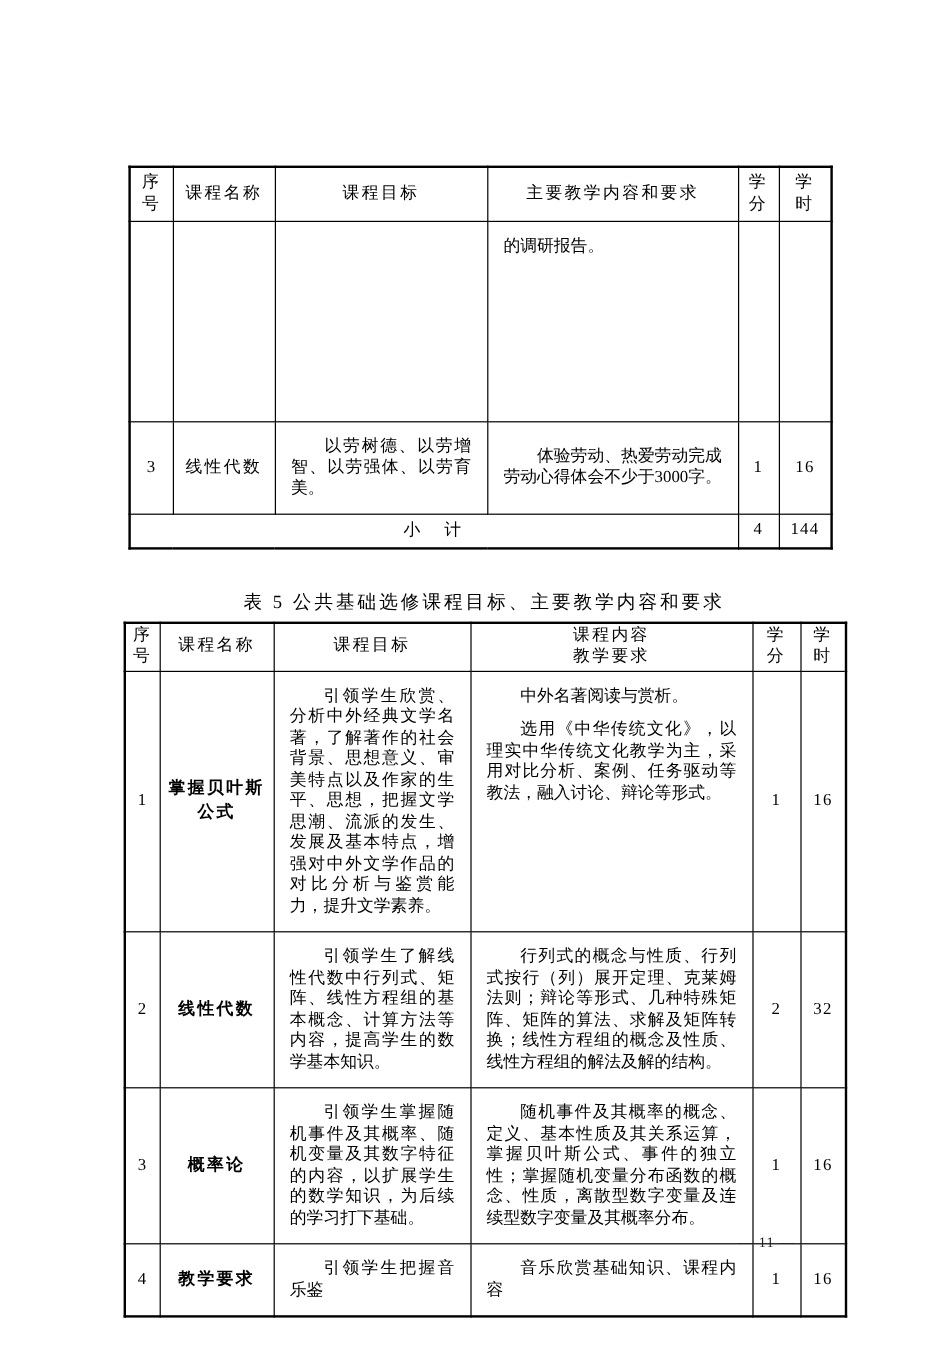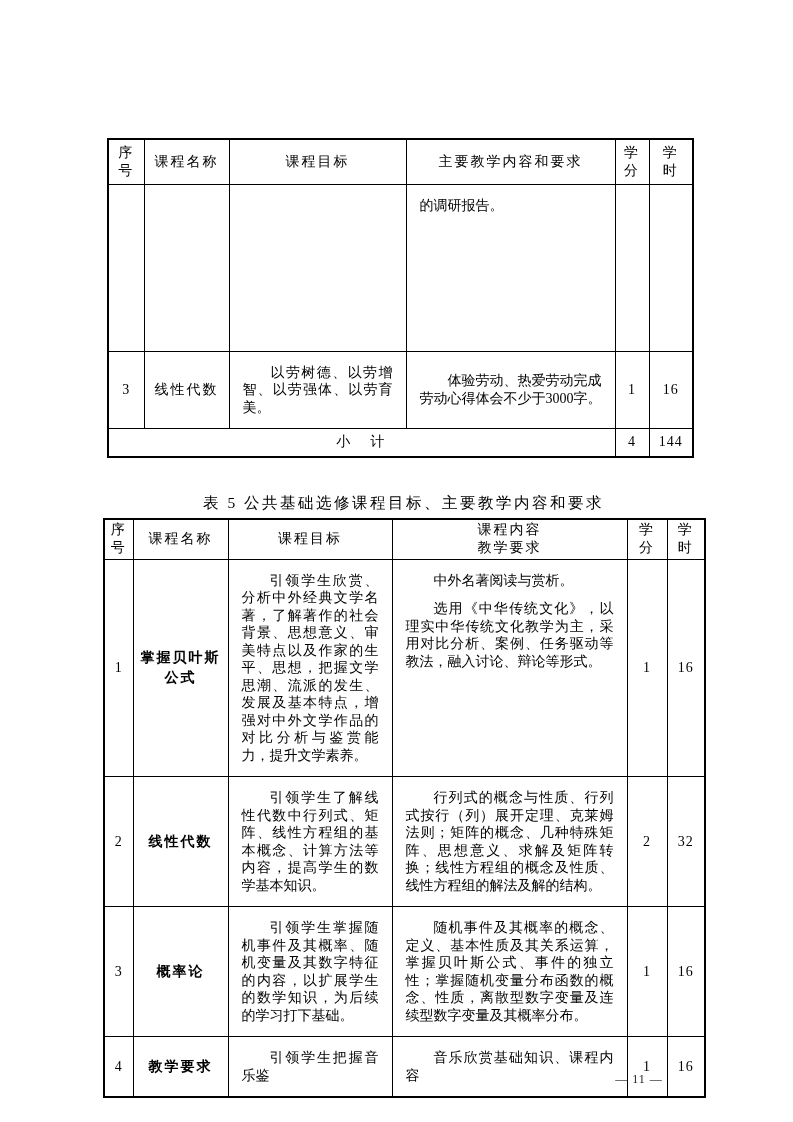--- a/index.html
+++ b/index.html
@@ -51,21 +51,21 @@
   .caption {
     position:absolute;
     left:103px; top:490px; width:601px;
     text-align:center;
     font-size:15.5px;
     letter-spacing:2.5px;
     line-height:26px;
   }
   .pageno {
     position:absolute;
-    left:593px; top:1072px; width:92px;
+    left:593px; top:1028px; width:92px;
     text-align:center;
     font-size:12px;
     letter-spacing:1px;
     color:#222;
   }
 </style>
 </head>
 <body>
 
 <div class="page">
@@ -157,21 +157,21 @@
       <td class="num">1</td>
       <td class="num">16</td>
     </tr>
     <tr style="height:129px">
       <td class="num">2</td>
       <td class="name name-bold">线性代数</td>
       <td class="para">
         <p>引领学生了解线性代数中行列式、矩阵、线性方程组的基本概念、计算方法等内容，提高学生的数学基本知识。</p>
       </td>
       <td class="para">
-        <p>行列式的概念与性质、行列式按行（列）展开定理、克莱姆法则；矩阵的概念、几种特殊矩阵、思想意义、求解及矩阵转换；线性方程组的概念及性质、线性方程组的解法及解的结构。</p>
+        <p>行列式的概念与性质、行列式按行（列）展开定理、克莱姆法则；辩论等形式、几种特殊矩阵、矩阵的算法、求解及矩阵转换；线性方程组的概念及性质、线性方程组的解法及解的结构。</p>
       </td>
       <td class="num">2</td>
       <td class="num">32</td>
     </tr>
     <tr style="height:116px">
       <td class="num">3</td>
       <td class="name name-bold">概率论</td>
       <td class="para">
         <p>引领学生掌握随机事件及其概率、随机变量及其数字特征的内容，以扩展学生的数学知识，为后续的学习打下基础。</p>
       </td>

